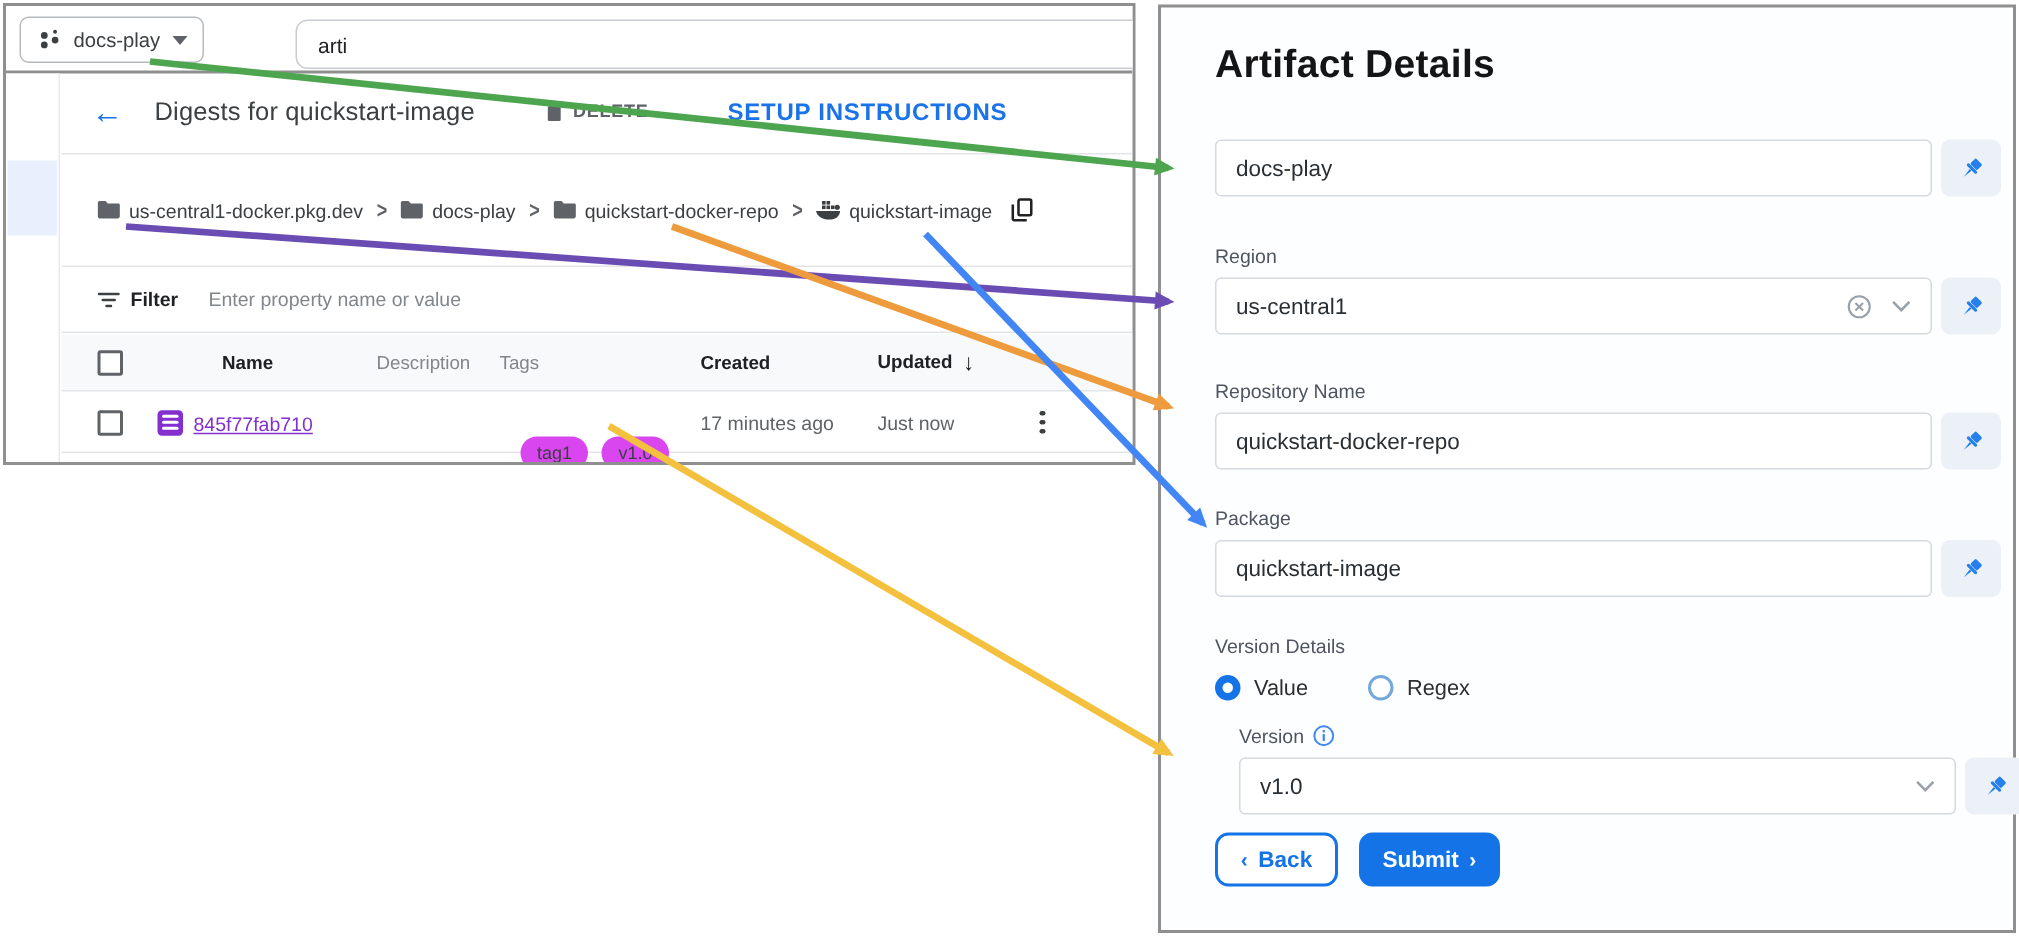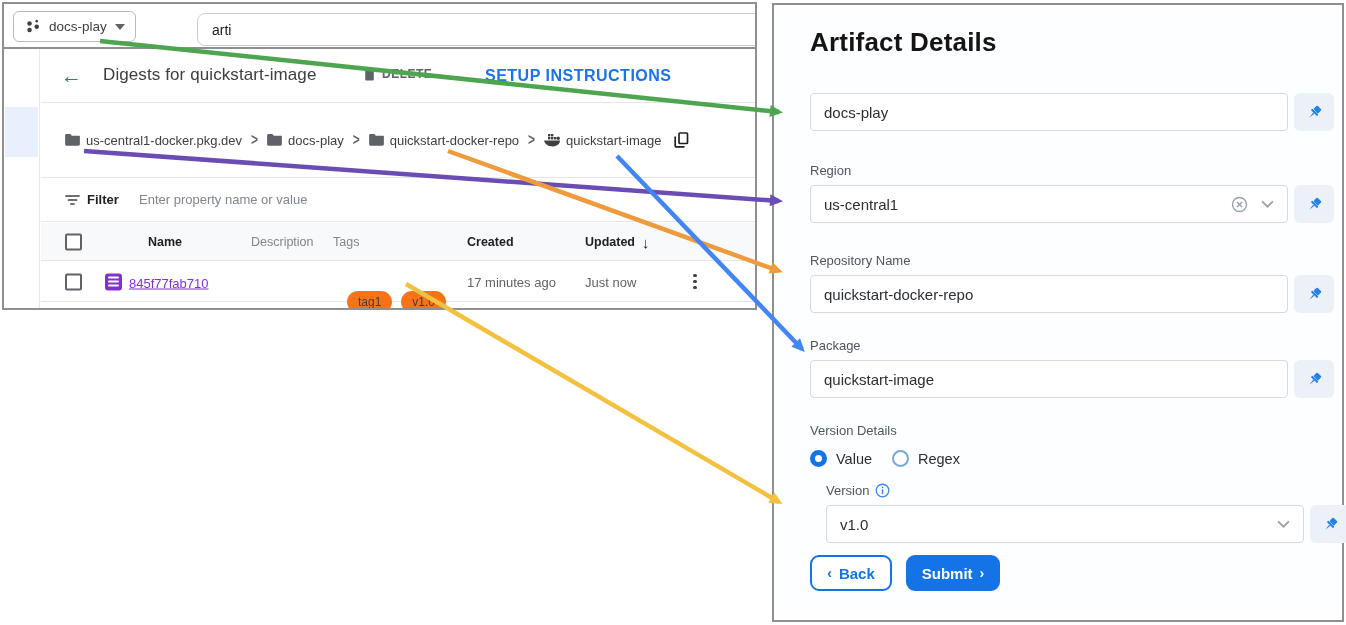--- a/index.html
+++ b/index.html
@@ -38,35 +38,35 @@
   #table-header-row { top:174px; height:38px; background:#f8f9fa; border-bottom:1px solid #e3e5e8; font-size:12.5px; }
   #table-data-row { top:213px; height:40px; background:#fff; border-bottom:1px solid #e3e5e8; font-size:13px; }
   .col-check { position:absolute; left:24px; top:50%; transform:translateY(-50%); width:17px; height:17px; border:2px solid #5f6368; border-radius:2px; background:#fff; cursor:pointer; }
   .hcell { position:absolute; top:50%; transform:translateY(-50%); color:#202124; font-weight:bold; cursor:pointer; }
   .hcell.muted { color:#80868b; font-weight:normal; }
   #digest-cell { position:absolute; left:64px; top:50%; transform:translateY(-50%); display:flex; align-items:flex-end; gap:7px; }
   #digest-link { color:#8430ce; text-decoration:underline; cursor:pointer; }
   #digest-icon { width:17px; height:17px; background:#8430ce; border-radius:3px; display:flex; flex-direction:column; justify-content:center; gap:2px; padding:0 3px; }
   #digest-icon i { display:block; height:2px; background:#fff; border-radius:1px; }
   #tags-cell { position:absolute; left:306px; top:50%; transform:translateY(-50%); display:flex; gap:9px; }
-  .chip { background:#f97316; border-radius:11px; height:22px; padding:0 11px; display:flex; align-items:center; font-size:12px; color:#3c4043;margin-top:40px; }
+  .chip { background:#d946ef; border-radius:11px; height:22px; padding:0 11px; display:flex; align-items:center; font-size:12px; color:#3c4043;margin-top:40px; }
   #row-menu { position:absolute; left:645px; top:50%; transform:translateY(-50%); width:18px; height:18px; display:flex; flex-direction:column; align-items:center; justify-content:center; gap:2.5px; cursor:pointer; }
   #row-menu i { width:3.5px; height:3.5px; border-radius:50%; background:#3c4043; }
 
   
   #form-panel { left:772px; top:3px; width:572px; height:619px; border:2px solid #8f8f8f; background:#fdfeff; }
   #form-title { position:absolute; left:36px; top:22px; font-size:26px; font-weight:bold; color:#151515; letter-spacing:.2px; }
   .fgroup { position:absolute; left:36px; width:524px; }
   .flabel { font-size:13px; color:#4e5560; margin-bottom:7px; display:flex; align-items:center; gap:6px; }
   .frow { display:flex; align-items:stretch; gap:6px; }
   .finput { flex:1 1 auto; height:38px; background:#fff; border:1px solid #d4dae0; border-radius:4px; display:flex; align-items:center; padding:0 13px; font-size:15px; color:#2a2f34; }
   .finput .fval { flex:1 1 auto; }
   .ficons { display:flex; align-items:center; gap:13px; margin-left:8px; }
   .pin-btn { width:40px; height:38px; background:#ecf1f7; border:none; border-radius:6px; display:flex; align-items:center; justify-content:center; cursor:pointer; flex:0 0 auto; }
-  .radio-row { display:flex; align-items:center; gap:20px; margin-top:12px; }
+  .radio-row { display:flex; align-items:center; gap:40px; margin-top:12px; }
   .radio-opt { display:flex; align-items:center; gap:9px; font-size:14.5px; color:#2a2f34; cursor:pointer; }
   .radio-circle { width:17px; height:17px; border-radius:50%; background:#fff; }
   .radio-on  { border:5.5px solid #1473e6; }
   .radio-off { border:2px solid #74a8dc; }
   #form-buttons { position:absolute; left:36px; top:550px; display:flex; gap:14px; }
   .btn { height:36px; border-radius:9px; display:flex; align-items:center; justify-content:center; gap:7px; font-size:15px; font-weight:bold; cursor:pointer; }
   #back-btn { width:82px; background:#fff; border:2px solid #1473e6; color:#1473e6; }
   #submit-btn { width:94px; background:#1473e6; border:2px solid #1473e6; color:#fff; }
   .btn .chev { font-size:14px; font-weight:bold; }
 

